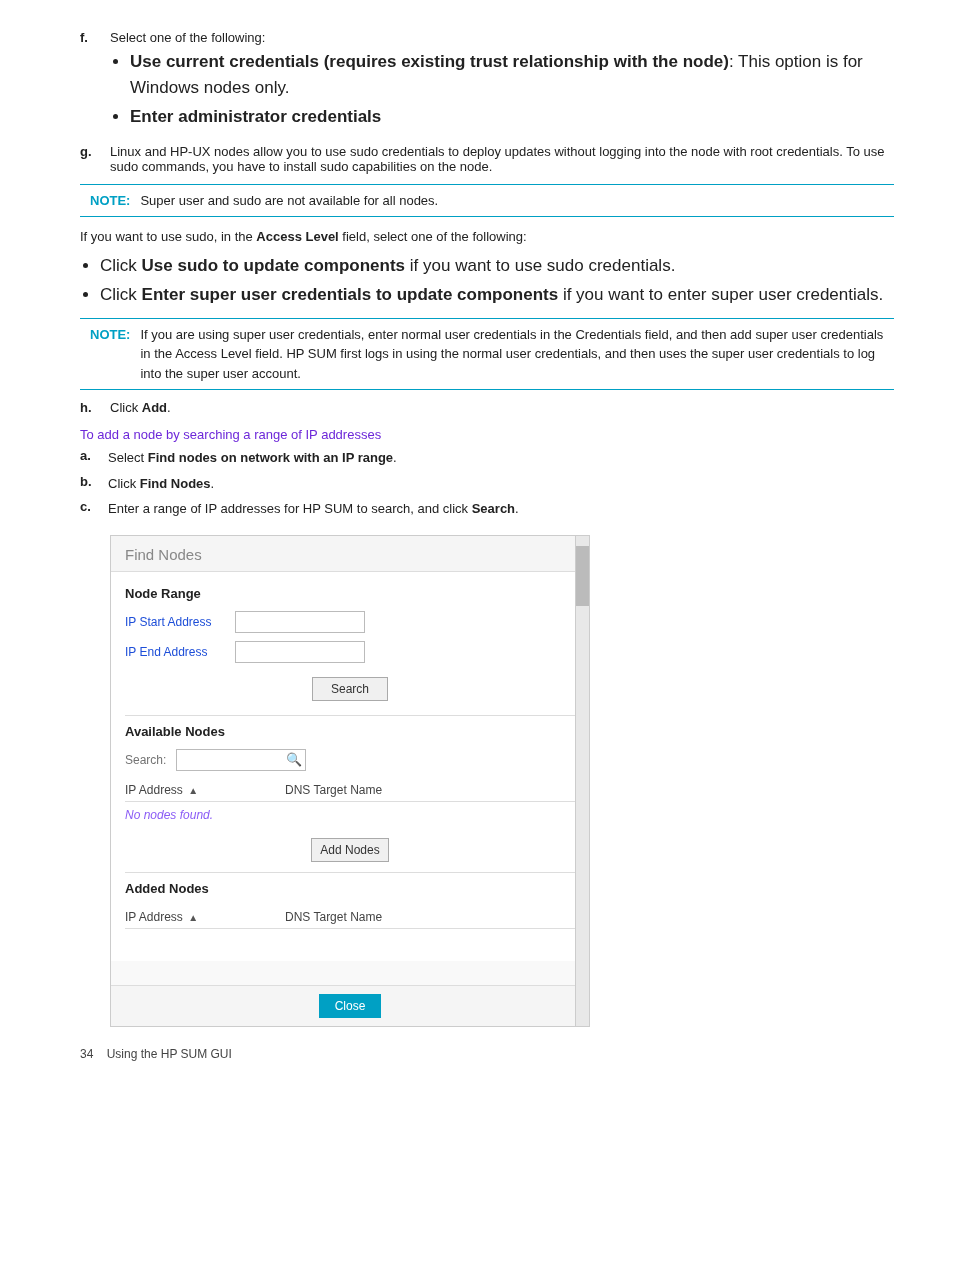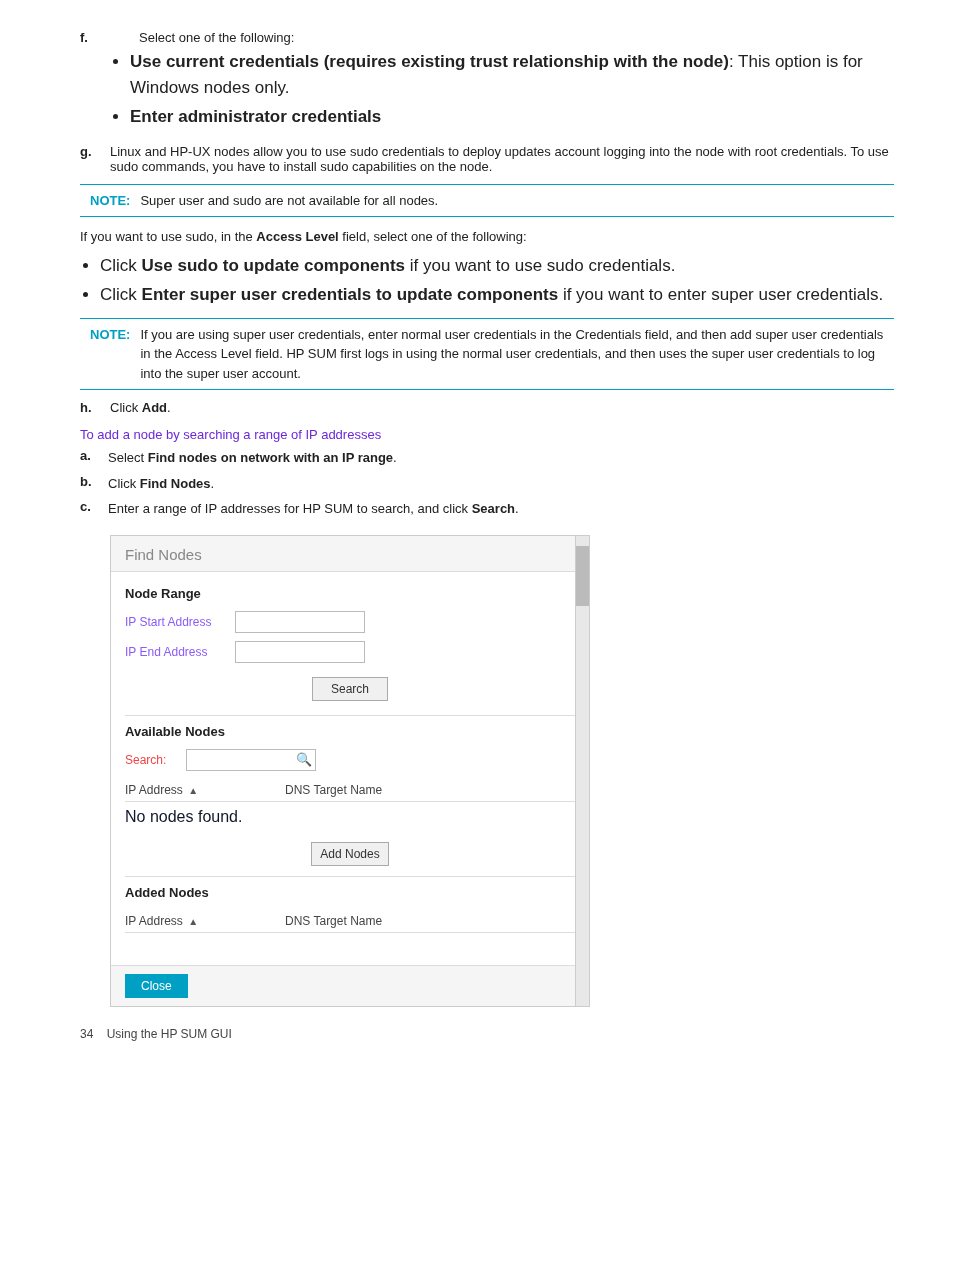--- a/index.html
+++ b/index.html
@@ -122,21 +122,21 @@
     .field-row {
       display: flex;
       align-items: center;
       margin-bottom: 8px;
       font-size: 12px;
       color: #444;
     }
     .field-label {
       min-width: 110px;
       font-size: 12px;
-      color: #8b5cf6;
+      color: #1d4ed8;
     }
     .field-input {
       width: 130px;
       height: 22px;
       border: 1px solid #bbb;
       background: #fff;
       font-size: 12px;
       padding: 2px 4px;
     }
 
@@ -159,22 +159,22 @@
 
     .search-row {
       display: flex;
       align-items: center;
       margin-bottom: 8px;
       font-size: 12px;
       color: #444;
     }
     .search-row-label {
       font-size: 12px;
-      color: #ef4444;
-      margin-right: 20px;
+      color: #737373;
+      margin-right: 10px;
     }
     .search-input-wrap {
       position: relative;
       display: inline-flex;
       align-items: center;
     }
     .search-input {
       width: 130px;
       height: 22px;
       border: 1px solid #bbb;
@@ -198,42 +198,44 @@
       color: #444;
     }
     .col-ip { min-width: 160px; }
     .col-dns { min-width: 180px; }
     .sort-arrow {
       font-size: 10px;
       margin-left: 2px;
       color: #555;
     }
     .no-nodes-text {
-      font-size: 16px;
-      color: #0f172a;
+      font-size: 12px;
+      color: #8b5cf6;
       padding: 6px 0;
+      font-style: italic;
     }
 
     .btn-add-nodes {
       display: block;
       margin: 10px auto 10px auto;
       padding: 4px 8px;
       background: #f0f0f0;
       border: 1px solid #aaa;
       font-size: 12px;
       cursor: pointer;
       color: #333;
     }
 
     .dialog-footer {
       padding: 8px 14px;
       border-top: 1px solid #ddd;
       display: flex;
-      justify-content: flex-start;
+      justify-content: center;
       background: #f5f5f5;
+      margin-top: 24px;
     }
     .btn-close {
       padding: 5px 16px;
       background: #00a0c4;
       color: #fff;
       border: none;
       font-size: 12px;
       cursor: pointer;
     }
 
@@ -244,36 +246,36 @@
     }
 
     b { font-weight: bold; }
   </style>
 </head>
 <body>
 
 <div class="step-block">
   <div class="step-label">f.</div>
   <div class="step-content">
-    <div style="margin-bottom:4px;margin-left:29px;">Select one of the following:</div>
+    <div style="margin-bottom:4px;">Select one of the following:</div>
     <ul class="bullet-list">
       <li>
         <b>Use current credentials (requires existing trust relationship with the node)</b><span>: This option is for Windows nodes only.</span>
       </li>
       <li>
         <b>Enter administrator credentials</b>
       </li>
     </ul>
   </div>
 </div>
 
 <div class="step-block">
   <div class="step-label">g.</div>
   <div class="step-content">
-    <span>Linux and HP-UX nodes allow you to use sudo credentials to deploy updates account logging into the node with root credentials. To use sudo commands, you have to install sudo capabilities on the node.</span>
+    <span>Linux and HP-UX nodes allow you to use sudo credentials to deploy updates without logging into the node with root credentials. To use sudo commands, you have to install sudo capabilities on the node.</span>
   </div>
 </div>
 
 <div class="note-box">
   <span class="note-label">NOTE:</span>
   <span>Super user and sudo are not available for all nodes.</span>
 </div>
 
 <div style="margin-bottom:6px; font-size:13px; line-height:1.5;">
   <span>If you want to use sudo, in the </span><b>Access Level</b><span> field, select one of the following:</span>

